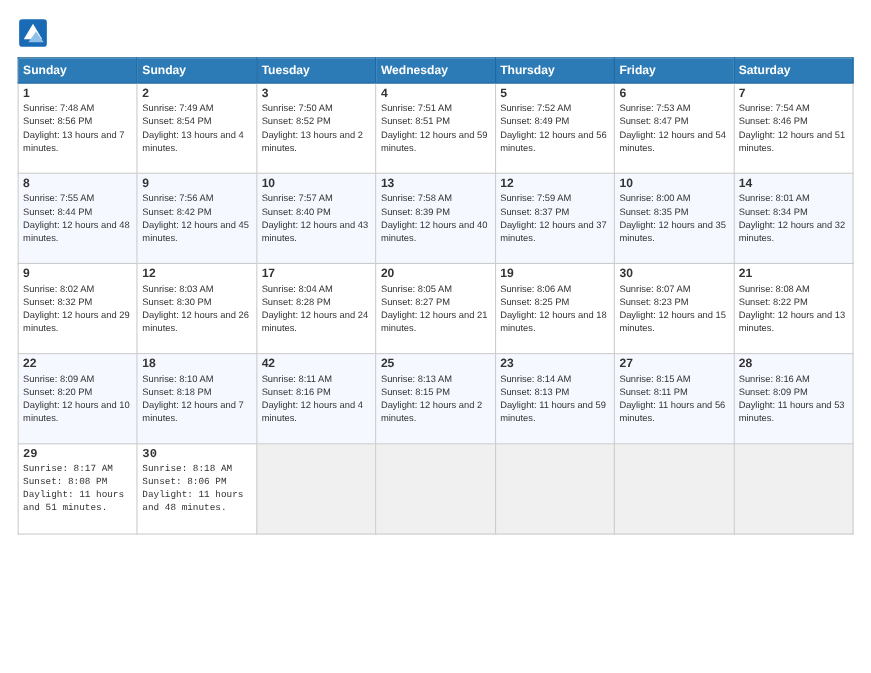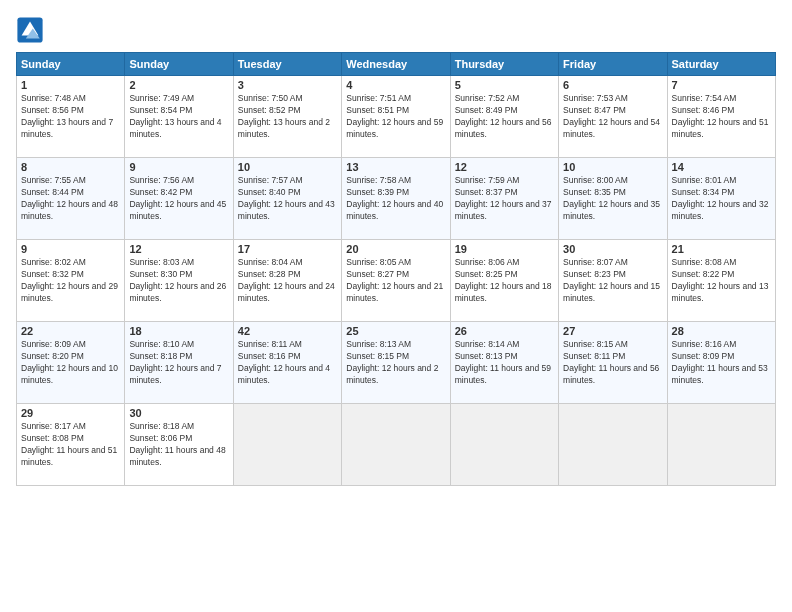--- a/index.html
+++ b/index.html
@@ -79,20 +79,21 @@
     .day-info {
       font-size: 8.5px;
       color: #333;
       line-height: 1.4;
     }
     .empty-cell {
       background: #f0f0f0 !important;
     }
     .last-row td {
       height: 70px;
+      font-family: Liberation Mono, monospace;
     }
   </style>
 </head>
 <body>
 
 <div class="page">
   <div class="header-row">
     <div class="logo">
       <svg class="logo-icon" viewBox="0 0 40 40">
         <rect x="2" y="2" width="36" height="36" rx="4" fill="#1a6bb5"></rect>
@@ -324,21 +325,21 @@
       </td>
           <td>
         <span class="day-num">25</span>
         <div class="day-info">
           Sunrise: 8:13 AM<br>
           Sunset: 8:15 PM<br>
           Daylight: 12 hours and 2 minutes.
         </div>
       </td>
           <td>
-        <span class="day-num">26</span>
+        <span class="day-num">23</span>
         <div class="day-info">
           Sunrise: 8:14 AM<br>
           Sunset: 8:13 PM<br>
           Daylight: 11 hours and 59 minutes.
         </div>
       </td>
           <td>
         <span class="day-num">27</span>
         <div class="day-info">
           Sunrise: 8:15 AM<br>

